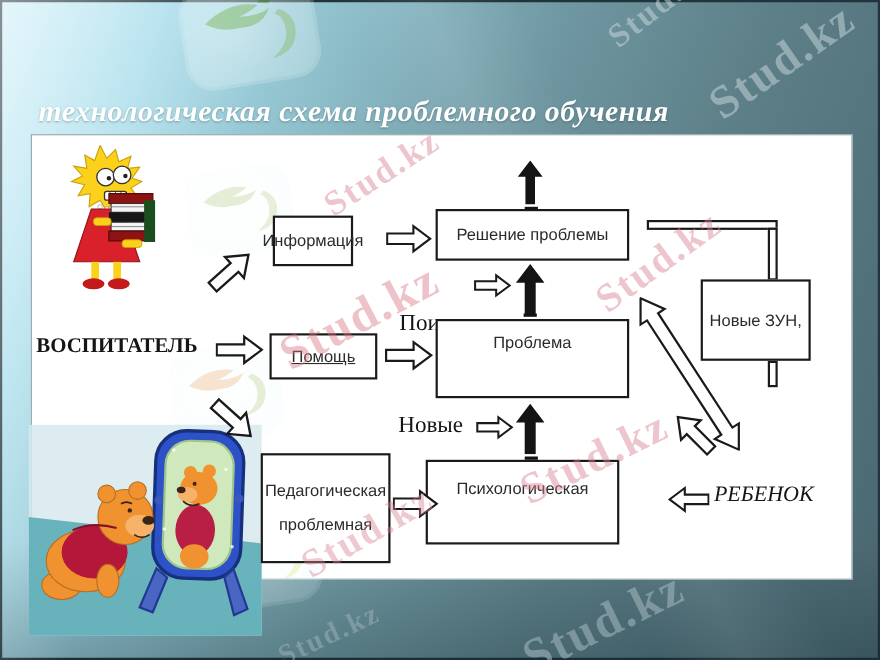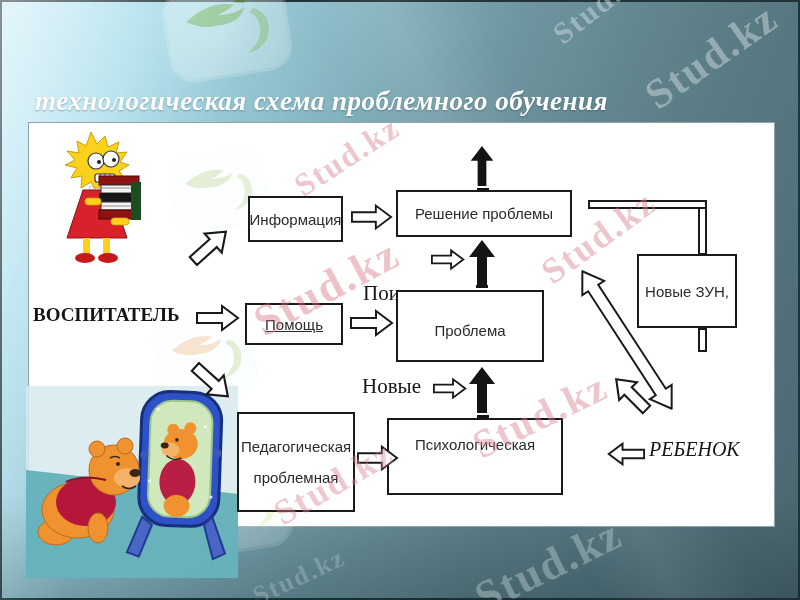--- a/index.html
+++ b/index.html
@@ -142,24 +142,24 @@
         <path d="M40 96 Q58 88 80 94" stroke="#871028" stroke-width="2" fill="none"></path>
       </g>
     </svg>
   </div>
 
   <div class="serifLabel" style="left:33px;top:304px;font-size:19px;z-index:20;font-weight:bold;">ВОСПИТАТЕЛЬ</div>
   <div class="serifLabel" style="left:363px;top:245px;font-size:21px;z-index:20;margin-top:36px;">Поиск</div>
   <div class="serifLabel" style="left:362px;top:374px;font-size:21px;z-index:20;">Новые</div>
   <div class="serifLabel" style="left:649px;top:438px;font-size:20px;z-index:20;font-style:italic;">РЕБЕНОК</div>
 
-  <div class="dbox" style="left:248px;top:196px;width:95px;height:46px;z-index:20;">Информация</div>
+  <div class="dbox" style="left:248px;top:196px;width:73px;height:46px;z-index:20;">Информация</div>
   <div class="dbox" style="left:396px;top:190px;width:176px;height:47px;z-index:20;">Решение проблемы</div>
   <div class="dbox" style="left:245px;top:303px;width:98px;height:42px;z-index:20;text-decoration:underline;">Помощь</div>
-  <div class="dbox" style="left:396px;top:290px;width:148px;height:72px;align-items:flex-start;padding-top:30px;z-index:20;">Проблема</div>
+  <div class="dbox" style="left:396px;top:290px;width:176px;height:72px;align-items:flex-start;padding-top:11px;z-index:20;">Проблема</div>
   <div class="dbox" style="left:237px;top:412px;width:118px;height:100px;flex-direction:column;gap:14px;z-index:20;">
     <div>Педагогическая</div>
     <div>проблемная</div>
   </div>
   <div class="dbox" style="left:387px;top:418px;width:176px;height:77px;align-items:flex-start;padding-top:16px;z-index:20;">Психологическая</div>
   <div class="dbox" style="left:637px;top:254px;width:100px;height:74px;z-index:20;">Новые ЗУН,</div>
 
   <div class="bar" style="left:588px;top:200px;width:119px;height:9px;z-index:19;"></div>
   <div class="bar" style="left:698px;top:207px;width:9px;height:48px;z-index:19;"></div>
   <div class="bar" style="left:698px;top:328px;width:9px;height:24px;z-index:19;"></div>

